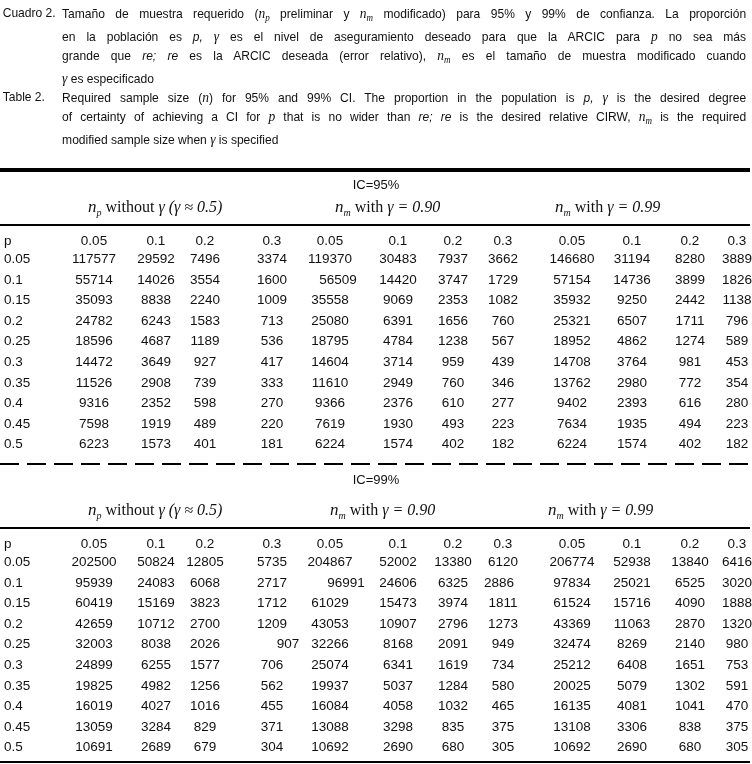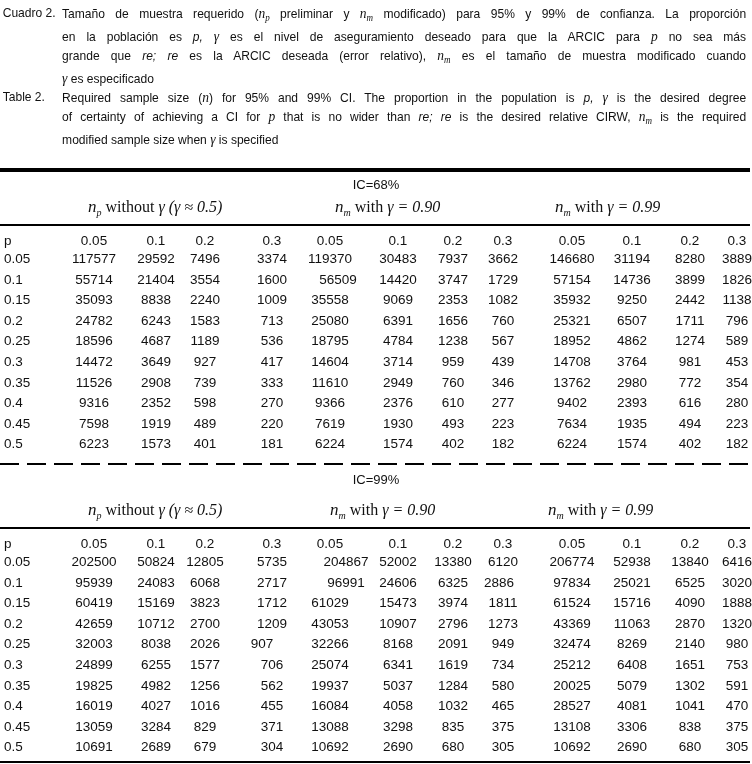--- a/index.html
+++ b/index.html
@@ -44,21 +44,21 @@
   <div class="txt">
     <span class="l">Required sample size (<span class="m">n</span>) for 95% and 99% CI. The proportion in the population is <span class="it">p,</span> <span class="m">γ</span> is the desired degree</span>
     <span class="l">of certainty of achieving a CI for <span class="m">p</span> that is no wider than <span class="it">re;</span> <span class="it">re</span> is the desired relative CIRW, <span class="m">n<sub>m</sub></span> is the required</span>
     <span class="l last">modified sample size when <span class="m">γ</span> is specified</span>
   </div>
 </div>
 
 <div class="rule-thick"></div>
 
 <div id="t0">
-    <div class="ic" style="top:177px">IC=68%</div>
+    <div class="ic" style="top:177px">IC=95%</div>
     <div class="grp" style="left:88px;top:197px"><span class="n">n</span><sub>p</sub><span> without </span><span class="g">γ (γ ≈ 0.5)</span></div>
     <div class="grp" style="left:335px;top:197px"><span class="n">n</span><sub>m</sub><span> with </span><span class="g">γ = 0.90</span></div>
     <div class="grp" style="left:555px;top:197px"><span class="n">n</span><sub>m</sub><span> with </span><span class="g">γ = 0.99</span></div>
     <div class="rule-thin" style="top:224px"></div>
     <div class="row" style="top:233px">
       <span class="pc" style="left:4px;width:40px">p</span>
       <span class="" style="left:64px;width:60px">0.05</span>
       <span class="" style="left:126px;width:60px">0.1</span>
       <span class="" style="left:180px;width:50px">0.2</span>
       <span class="" style="left:242px;width:60px">0.3</span>
@@ -82,21 +82,21 @@
       <span class="" style="left:428px;width:50px">7937</span>
       <span class="" style="left:478px;width:50px">3662</span>
       <span class="" style="left:542px;width:60px">146680</span>
       <span class="" style="left:602px;width:60px">31194</span>
       <span class="" style="left:660px;width:60px">8280</span>
       <span class="" style="left:712px;width:50px">3889</span>
     </div>
     <div class="row" style="top:271.6px">
       <span class="pc" style="left:4px;width:40px">0.1</span>
       <span class="" style="left:64px;width:60px">55714</span>
-      <span class="" style="left:126px;width:60px">21404</span>
+      <span class="" style="left:126px;width:60px">14026</span>
       <span class="" style="left:180px;width:50px">3554</span>
       <span class="" style="left:242px;width:60px">1600</span>
       <span class="" style="left:308px;width:60px">56509</span>
       <span class="" style="left:368px;width:60px">14420</span>
       <span class="" style="left:428px;width:50px">3747</span>
       <span class="" style="left:478px;width:50px">1729</span>
       <span class="" style="left:542px;width:60px">57154</span>
       <span class="" style="left:602px;width:60px">14736</span>
       <span class="" style="left:660px;width:60px">3899</span>
       <span class="" style="left:712px;width:50px">1826</span>
@@ -243,21 +243,21 @@
       <span class="" style="left:602px;width:60px">0.1</span>
       <span class="" style="left:660px;width:60px">0.2</span>
       <span class="" style="left:712px;width:50px">0.3</span>
     </div>
     <div class="row" style="top:554px">
       <span class="pc" style="left:4px;width:40px">0.05</span>
       <span class="" style="left:64px;width:60px">202500</span>
       <span class="" style="left:126px;width:60px">50824</span>
       <span class="" style="left:180px;width:50px">12805</span>
       <span class="" style="left:242px;width:60px">5735</span>
-      <span class="" style="left:316px;width:60px">204867</span>
+      <span class="" style="left:300px;width:60px">204867</span>
       <span class="" style="left:368px;width:60px">52002</span>
       <span class="" style="left:428px;width:50px">13380</span>
       <span class="" style="left:478px;width:50px">6120</span>
       <span class="" style="left:542px;width:60px">206774</span>
       <span class="" style="left:602px;width:60px">52938</span>
       <span class="" style="left:660px;width:60px">13840</span>
       <span class="" style="left:712px;width:50px">6416</span>
     </div>
     <div class="row" style="top:574.6px">
       <span class="pc" style="left:4px;width:40px">0.1</span>
@@ -302,21 +302,21 @@
       <span class="" style="left:542px;width:60px">43369</span>
       <span class="" style="left:602px;width:60px">11063</span>
       <span class="" style="left:660px;width:60px">2870</span>
       <span class="" style="left:712px;width:50px">1320</span>
     </div>
     <div class="row" style="top:636.4px">
       <span class="pc" style="left:4px;width:40px">0.25</span>
       <span class="" style="left:64px;width:60px">32003</span>
       <span class="" style="left:126px;width:60px">8038</span>
       <span class="" style="left:180px;width:50px">2026</span>
-      <span class="" style="left:232px;width:60px">907</span>
+      <span class="" style="left:258px;width:60px">907</span>
       <span class="" style="left:300px;width:60px">32266</span>
       <span class="" style="left:368px;width:60px">8168</span>
       <span class="" style="left:428px;width:50px">2091</span>
       <span class="" style="left:478px;width:50px">949</span>
       <span class="" style="left:542px;width:60px">32474</span>
       <span class="" style="left:602px;width:60px">8269</span>
       <span class="" style="left:660px;width:60px">2140</span>
       <span class="" style="left:712px;width:50px">980</span>
     </div>
     <div class="row" style="top:657px">
@@ -352,21 +352,21 @@
     <div class="row" style="top:698.2px">
       <span class="pc" style="left:4px;width:40px">0.4</span>
       <span class="" style="left:64px;width:60px">16019</span>
       <span class="" style="left:126px;width:60px">4027</span>
       <span class="" style="left:180px;width:50px">1016</span>
       <span class="" style="left:242px;width:60px">455</span>
       <span class="" style="left:300px;width:60px">16084</span>
       <span class="" style="left:368px;width:60px">4058</span>
       <span class="" style="left:428px;width:50px">1032</span>
       <span class="" style="left:478px;width:50px">465</span>
-      <span class="" style="left:542px;width:60px">28527</span>
+      <span class="" style="left:542px;width:60px">16135</span>
       <span class="" style="left:602px;width:60px">4081</span>
       <span class="" style="left:660px;width:60px">1041</span>
       <span class="" style="left:712px;width:50px">470</span>
     </div>
     <div class="row" style="top:718.8px">
       <span class="pc" style="left:4px;width:40px">0.45</span>
       <span class="" style="left:64px;width:60px">13059</span>
       <span class="" style="left:126px;width:60px">3284</span>
       <span class="" style="left:180px;width:50px">829</span>
       <span class="" style="left:242px;width:60px">371</span>

